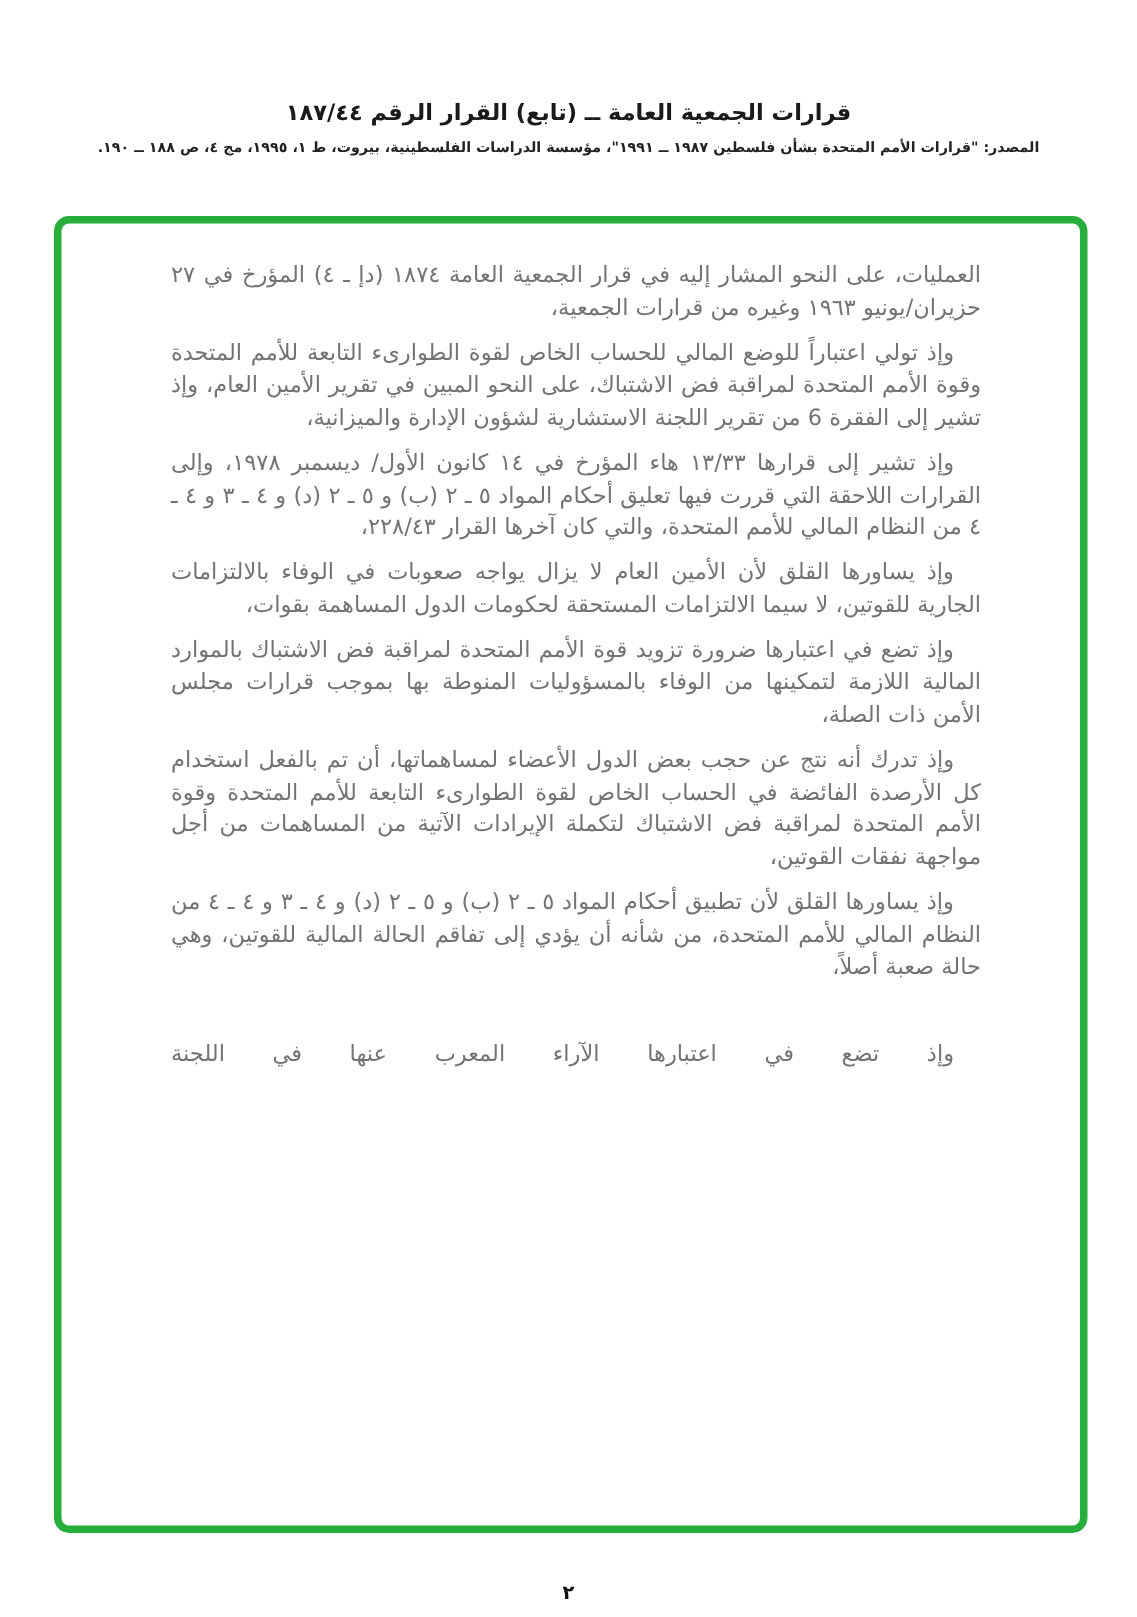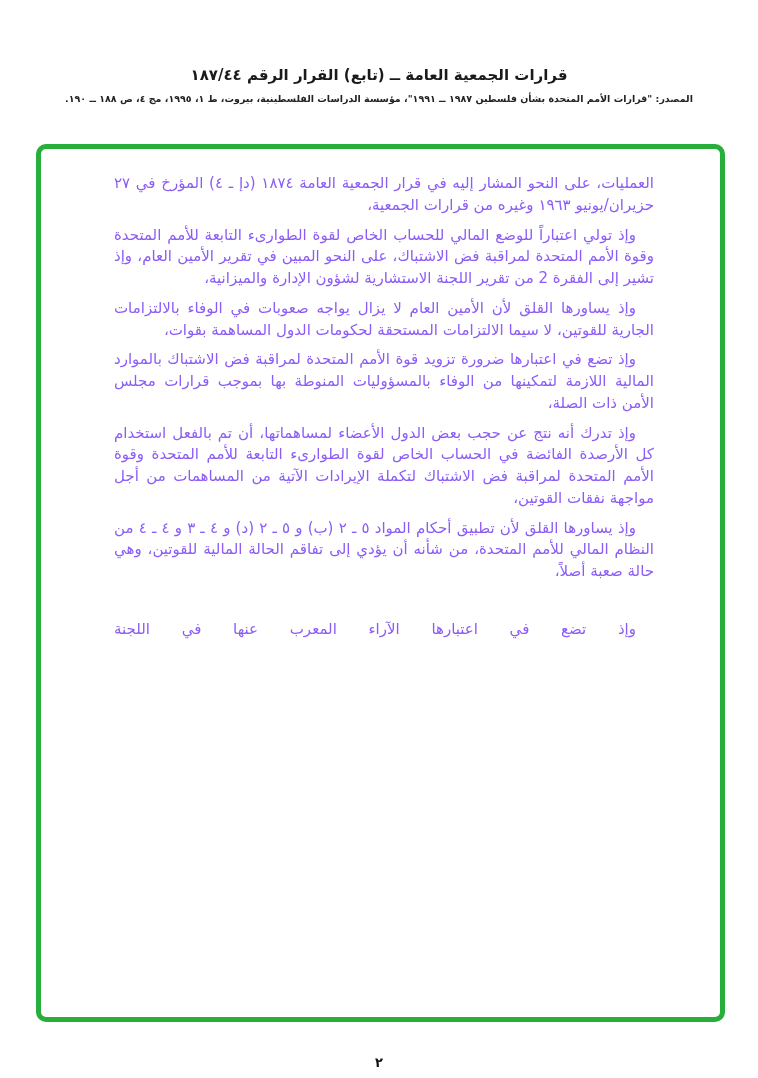--- a/index.html
+++ b/index.html
@@ -42,21 +42,21 @@
     background: #ffffff;
   }
   .text-col {
     position: absolute;
     top: 24px; right: 66px;
     width: 540px;
     direction: rtl;
     text-align: justify;
     font-size: 15px;
     line-height: 1.45;
-    color: #8b5cf6;
+    color: #737373;
   }
   .para { margin-bottom: 8px; text-indent: 18px; }
   .para.first { text-indent: 0; }
   .lead { font-weight: normal; }
   .para.stretch-last { text-align-last: justify; margin-top: 36px; }
   .page-number {
     position: absolute;
     bottom: 8px; left: 0;
     width: 100%;
     text-align: center;
@@ -73,22 +73,23 @@
   <div class="doc-header">
     <div class="doc-title">قرارات الجمعية العامة ــ (تابع) القرار الرقم ١٨٧/٤٤</div>
     <div class="doc-source">المصدر: "قرارات الأمم المتحدة بشأن فلسطين ١٩٨٧ ــ ١٩٩١"، مؤسسة الدراسات الفلسطينية، بيروت، ط ١، ١٩٩٥، مج ٤، ص ١٨٨ ــ ١٩٠.</div>
   </div>
 
   <div class="frame" style="border-color: rgb(39, 174, 59);">
     <div class="text-col">
 
       <p class="para first"><b class="lead"></b> <span>العمليات، على النحو المشار إليه في قرار الجمعية العامة ١٨٧٤ (دإ ـ ٤) المؤرخ في ٢٧ حزيران/يونيو ١٩٦٣ وغيره من قرارات الجمعية،</span></p>
 
-      <p class="para"><b class="lead">وإذ تولي اعتباراً</b> <span>للوضع المالي للحساب الخاص لقوة الطوارىء التابعة للأمم المتحدة وقوة الأمم المتحدة لمراقبة فض الاشتباك، على النحو المبين في تقرير الأمين العام، وإذ تشير إلى الفقرة 2 من تقرير اللجنة الاستشارية لشؤون الإدارة والميزانية،</span></p>
+      <p class="para"><b class="lead">وإذ تولي اعتباراً</b> <span>للوضع المالي للحساب الخاص لقوة الطوارىء التابعة للأمم المتحدة وقوة الأمم المتحدة لمراقبة فض الاشتباك، على النحو المبين في تقرير الأمين العام، وإذ تشير إلى الفقرة 6 من تقرير اللجنة الاستشارية لشؤون الإدارة والميزانية،</span></p>
 
+      <p class="para"><b class="lead">وإذ تشير</b> <span>إلى قرارها ١٣/٣٣ هاء المؤرخ في ١٤ كانون الأول/ ديسمبر ١٩٧٨، وإلى القرارات اللاحقة التي قررت فيها تعليق أحكام المواد ٥ ـ ٢ (ب) و ٥ ـ ٢ (د) و ٤ ـ ٣ و ٤ ـ ٤ من النظام المالي للأمم المتحدة، والتي كان آخرها القرار ٢٢٨/٤٣،</span></p>
 
       <p class="para"><b class="lead">وإذ يساورها القلق</b> <span>لأن الأمين العام لا يزال يواجه صعوبات في الوفاء بالالتزامات الجارية للقوتين، لا سيما الالتزامات المستحقة لحكومات الدول المساهمة بقوات،</span></p>
 
       <p class="para"><b class="lead">وإذ تضع في اعتبارها</b> <span>ضرورة تزويد قوة الأمم المتحدة لمراقبة فض الاشتباك بالموارد المالية اللازمة لتمكينها من الوفاء بالمسؤوليات المنوطة بها بموجب قرارات مجلس الأمن ذات الصلة،</span></p>
 
       <p class="para"><b class="lead">وإذ تدرك</b> <span>أنه نتج عن حجب بعض الدول الأعضاء لمساهماتها، أن تم بالفعل استخدام كل الأرصدة الفائضة في الحساب الخاص لقوة الطوارىء التابعة للأمم المتحدة وقوة الأمم المتحدة لمراقبة فض الاشتباك لتكملة الإيرادات الآتية من المساهمات من أجل مواجهة نفقات القوتين،</span></p>
 
       <p class="para"><b class="lead">وإذ يساورها القلق</b> <span>لأن تطبيق أحكام المواد ٥ ـ ٢ (ب) و ٥ ـ ٢ (د) و ٤ ـ ٣ و ٤ ـ ٤ من النظام المالي للأمم المتحدة، من شأنه أن يؤدي إلى تفاقم الحالة المالية للقوتين، وهي حالة صعبة أصلاً،</span></p>
 
       <p class="para stretch-last"><b class="lead">وإذ تضع في اعتبارها</b> <span>الآراء المعرب عنها في اللجنة</span></p>

